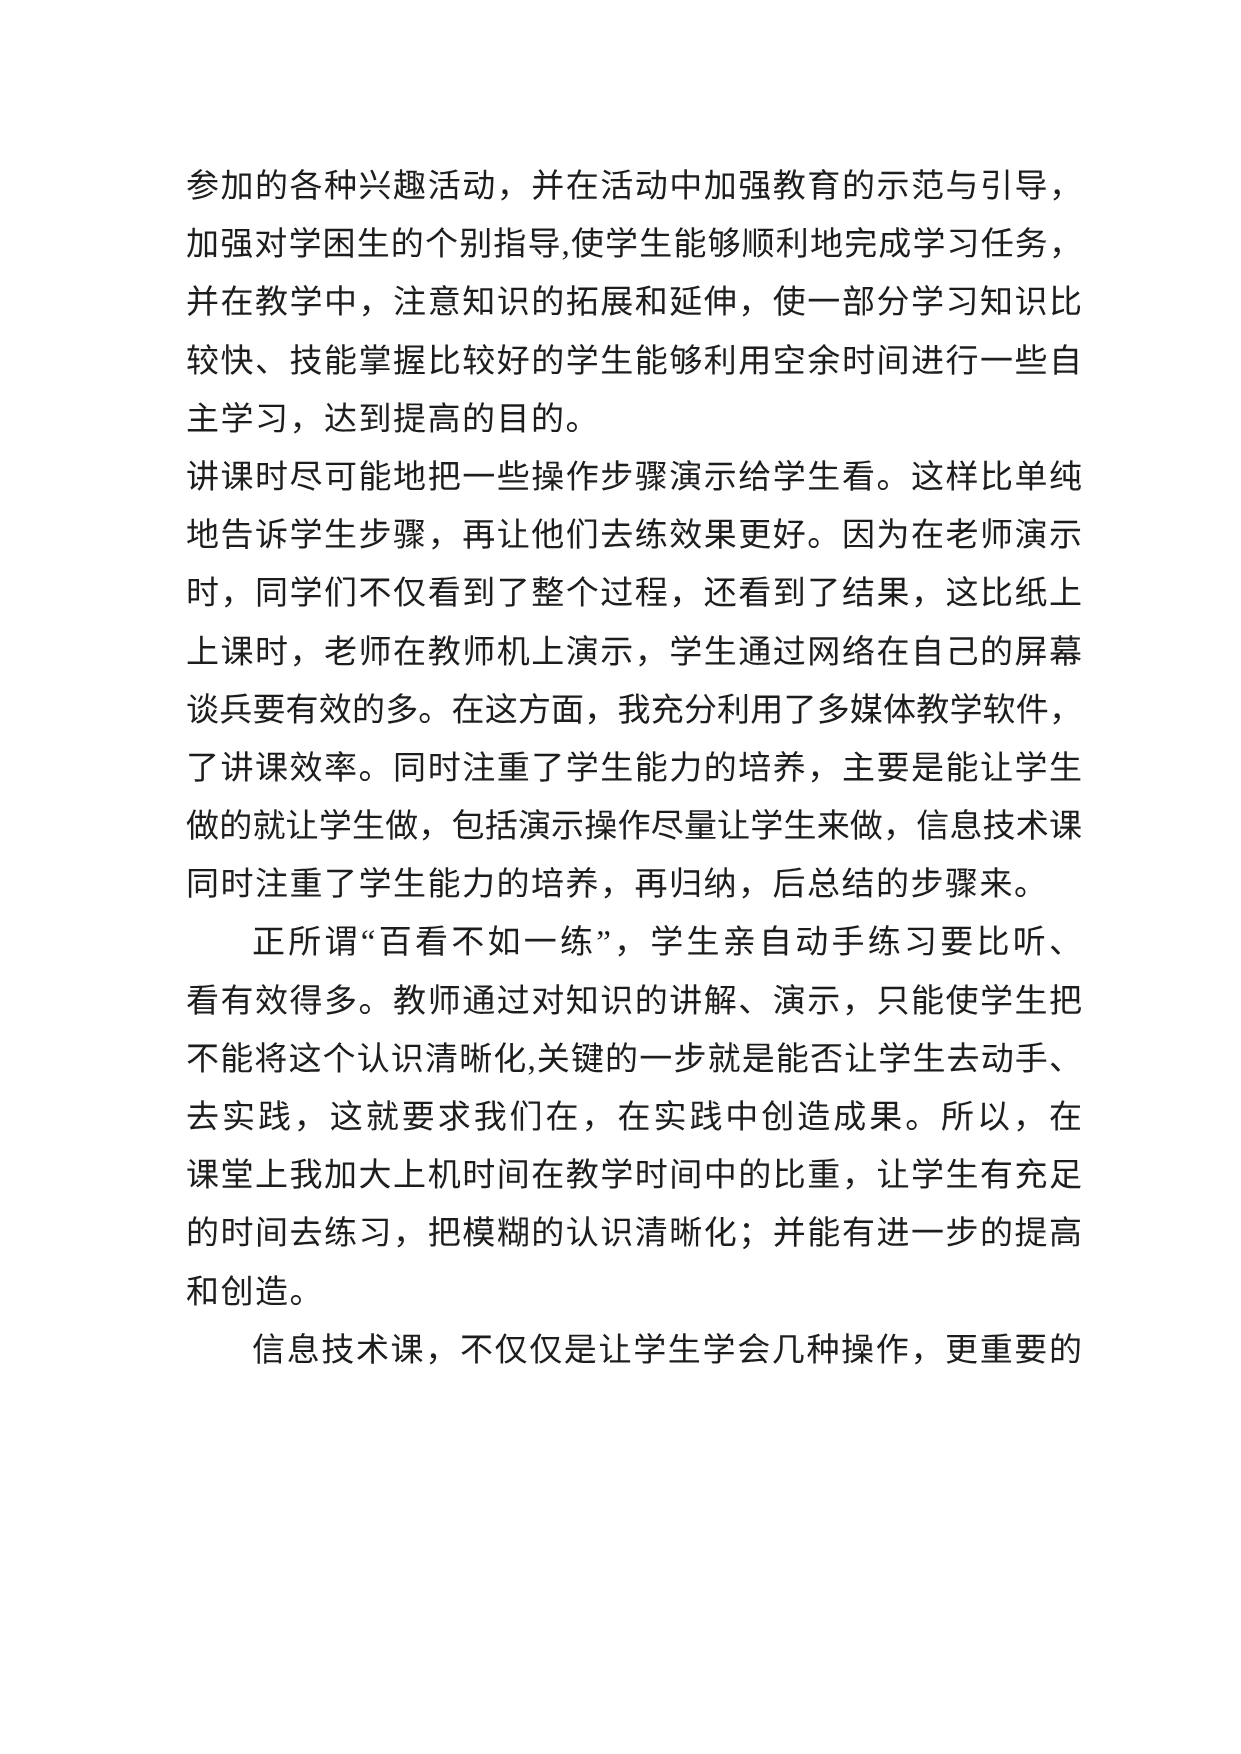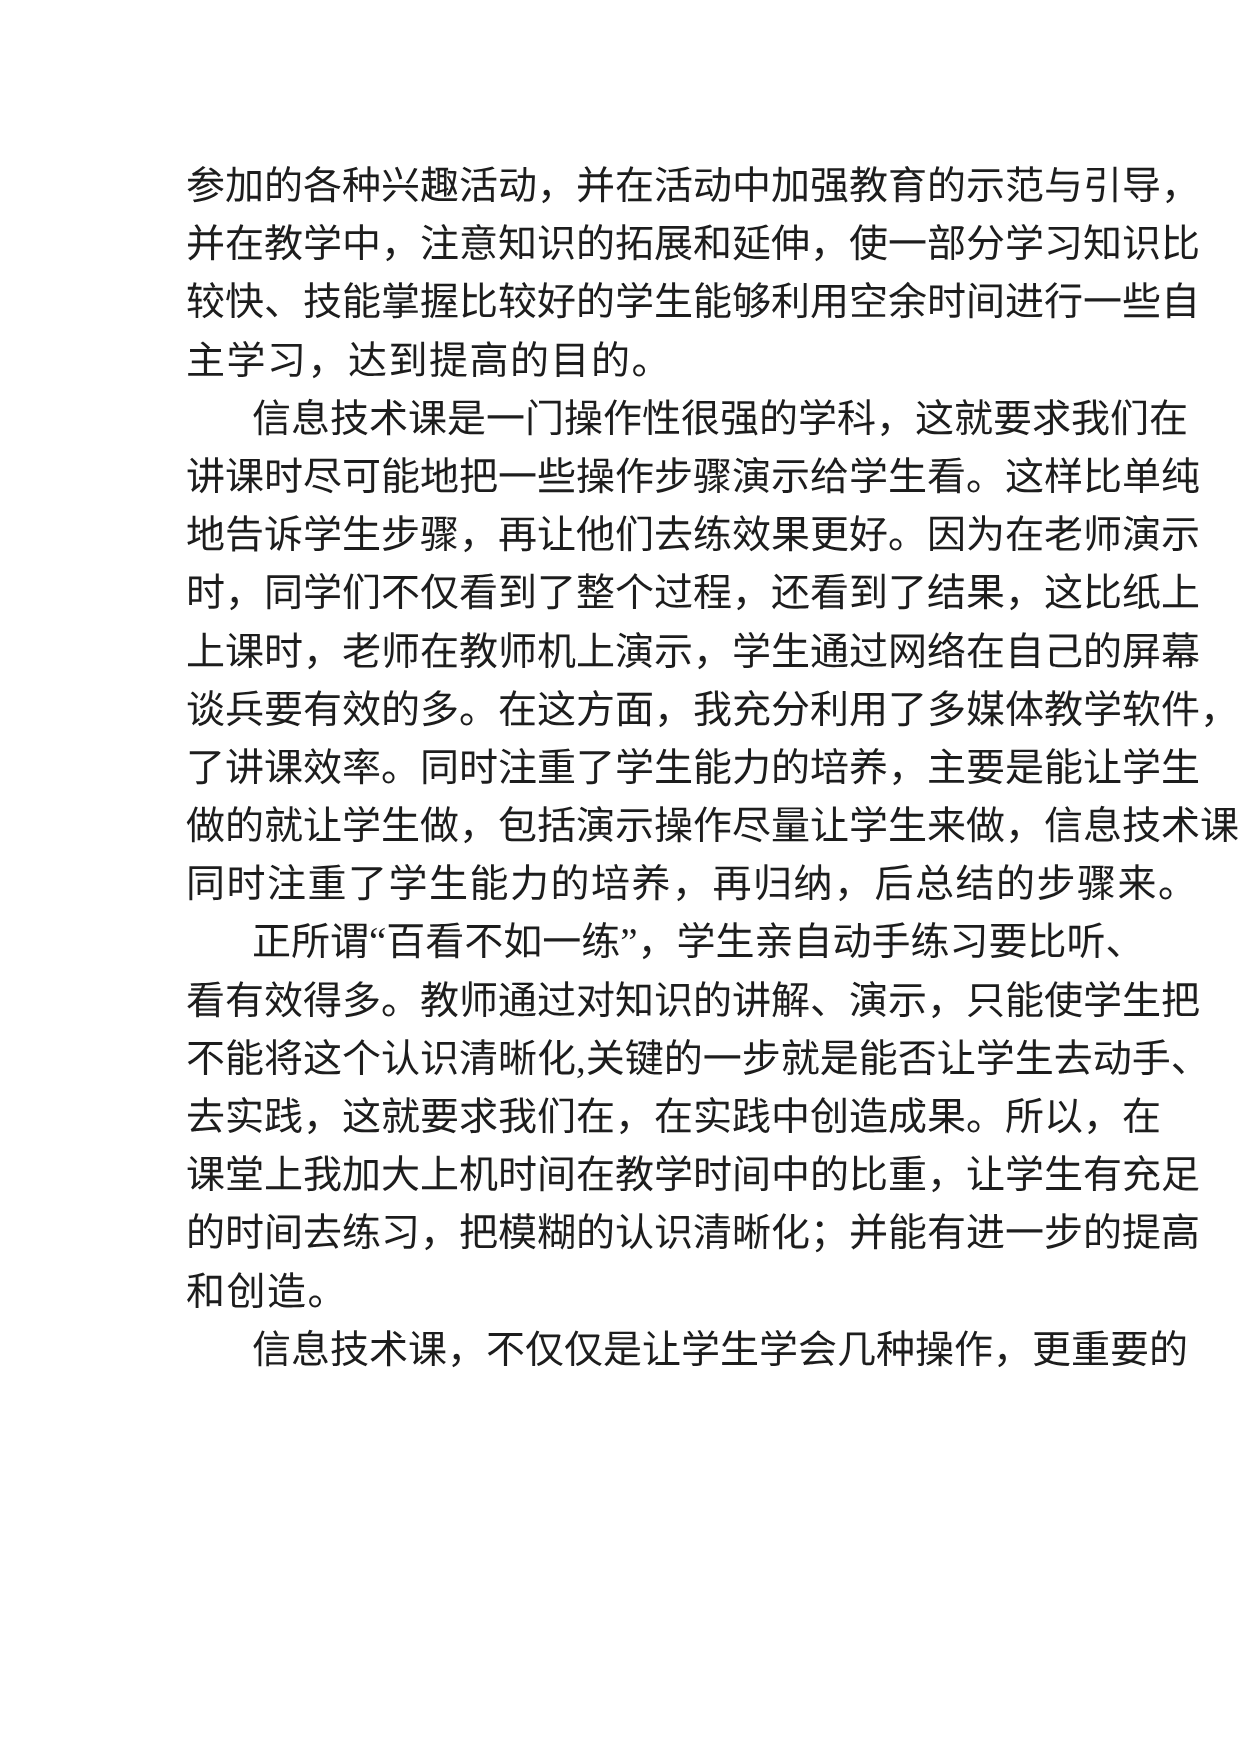--- a/index.html
+++ b/index.html
@@ -21,21 +21,21 @@
     overflow: hidden;
   }
   .text-block {
     position: absolute;
     left: 186px;
     top: 157px;
     width: 896px;
     color: var(--text-color, #1d1d1d);
   }
   .line {
-    font-size: 39px;
+    font-size: 33px;
     height: 58.2px;
     line-height: 58.2px;
     white-space: nowrap;
     text-align: justify;
     text-align-last: justify;
     -moz-text-align-last: justify;
   }
   .line.indent {
     text-indent: 66px;
   }
@@ -45,24 +45,24 @@
     -moz-text-align-last: left;
     letter-spacing: 1.5px;
   }
 </style>
 </head>
 <body>
 
 <div class="page">
   <div class="text-block">
       <div class="line">参加的各种兴趣活动，并在活动中加强教育的示范与引导，</div>
+      <div class="line">加强对学困生的个别指导,使学生能够顺利地完成学习任务，</div>
       <div class="line">并在教学中，注意知识的拓展和延伸，使一部分学习知识比</div>
       <div class="line">较快、技能掌握比较好的学生能够利用空余时间进行一些自</div>
       <div class="line no-justify">主学习，达到提高的目的。</div>
-      <div class="line indent">信息技术课是一门操作性很强的学科，这就要求我们在</div>
       <div class="line">讲课时尽可能地把一些操作步骤演示给学生看。这样比单纯</div>
       <div class="line">地告诉学生步骤，再让他们去练效果更好。因为在老师演示</div>
       <div class="line">时，同学们不仅看到了整个过程，还看到了结果，这比纸上</div>
       <div class="line">上课时，老师在教师机上演示，学生通过网络在自己的屏幕</div>
       <div class="line">谈兵要有效的多。在这方面，我充分利用了多媒体教学软件，</div>
       <div class="line">了讲课效率。同时注重了学生能力的培养，主要是能让学生</div>
       <div class="line">做的就让学生做，包括演示操作尽量让学生来做，信息技术课</div>
       <div class="line no-justify">同时注重了学生能力的培养，再归纳，后总结的步骤来。</div>
       <div class="line indent">正所谓“百看不如一练”，学生亲自动手练习要比听、</div>
       <div class="line">看有效得多。教师通过对知识的讲解、演示，只能使学生把</div>

